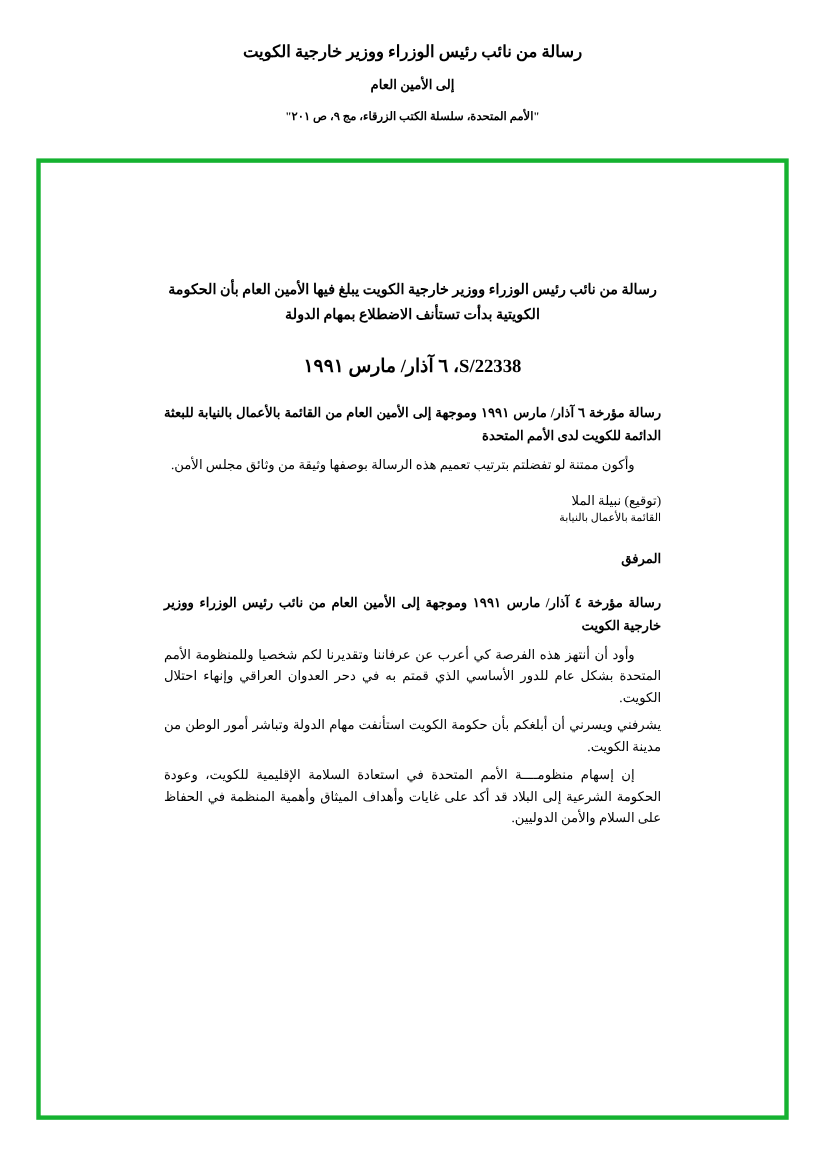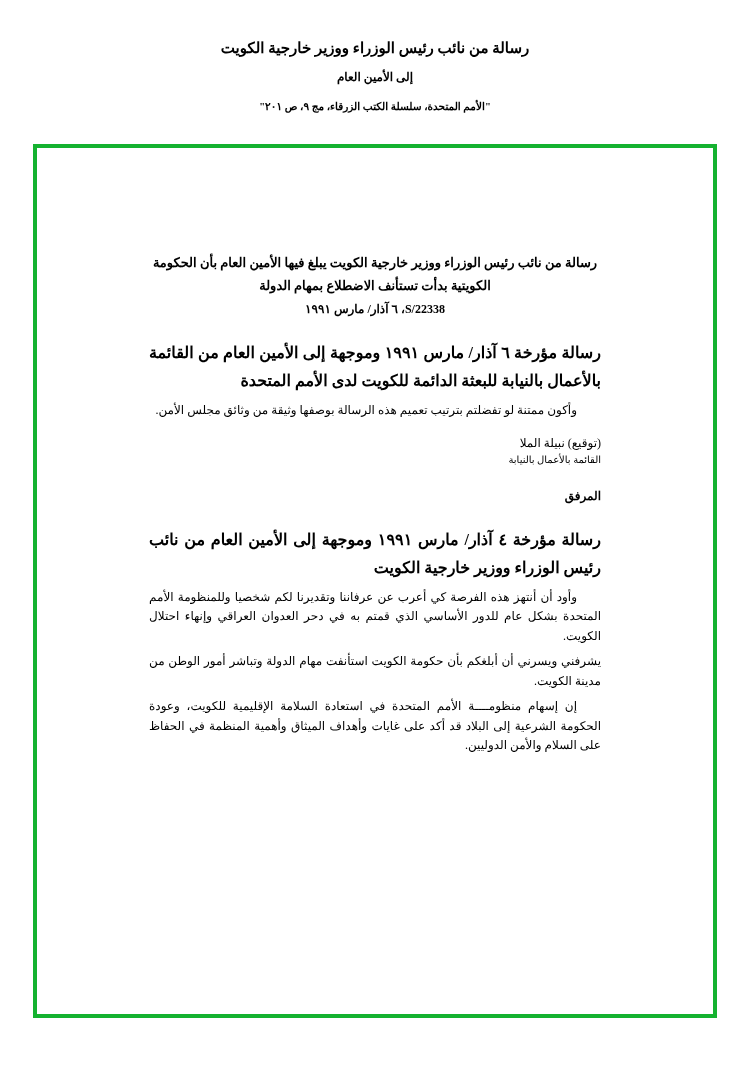--- a/index.html
+++ b/index.html
@@ -72,33 +72,33 @@
   
   .doc-title {
     font-size: 13px;
     font-weight: bold;
     line-height: 1.75;
     text-align: center;
     margin: 0 0 0 0;
   }
 
   .symbol-line {
-    font-size: 12px;
+    font-size: 17px;
     font-weight: bold;
     text-align: center;
-    margin-top: 4px;
+    margin-top: 24px;
     direction: rtl;
   }
 
   .block {
     margin-top: 22px;
   }
 
   .lead {
-    font-size: 16px;
+    font-size: 12px;
     font-weight: bold;
     line-height: 1.75;
     text-align: justify;
     text-align-last: right;
   }
 
   p.body-text {
     font-size: 12px;
     line-height: 1.62;
     margin: 6px 0 0 0;

